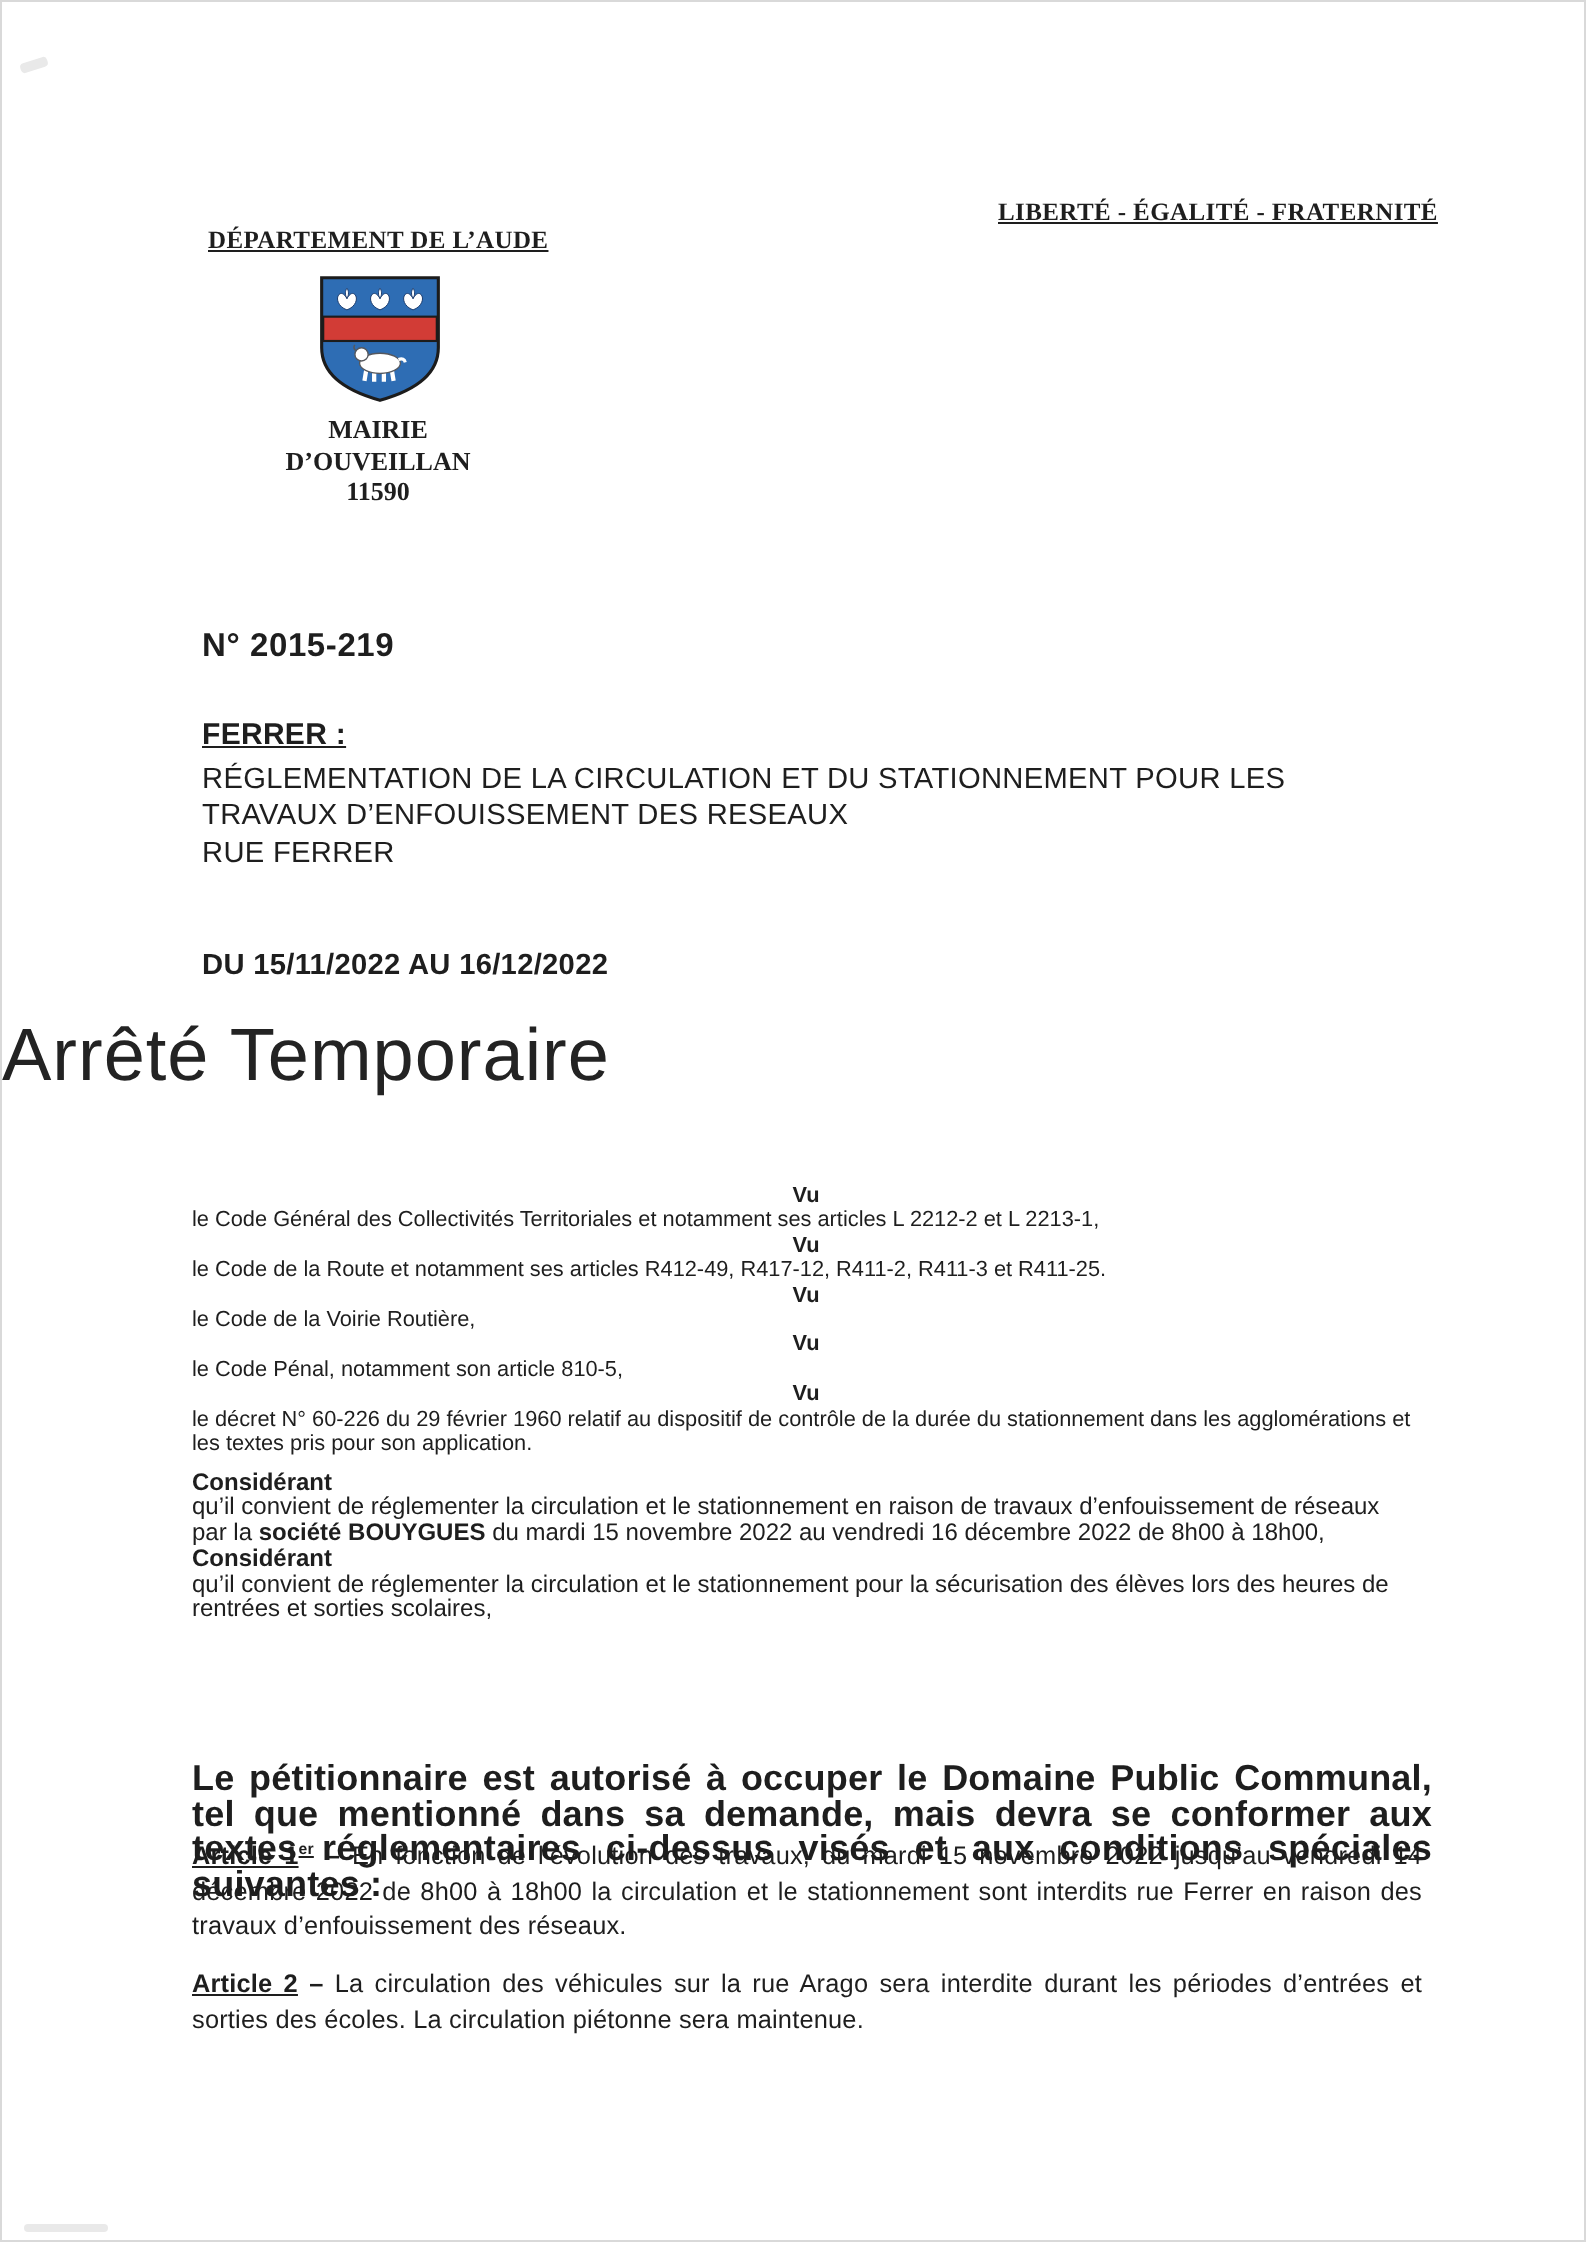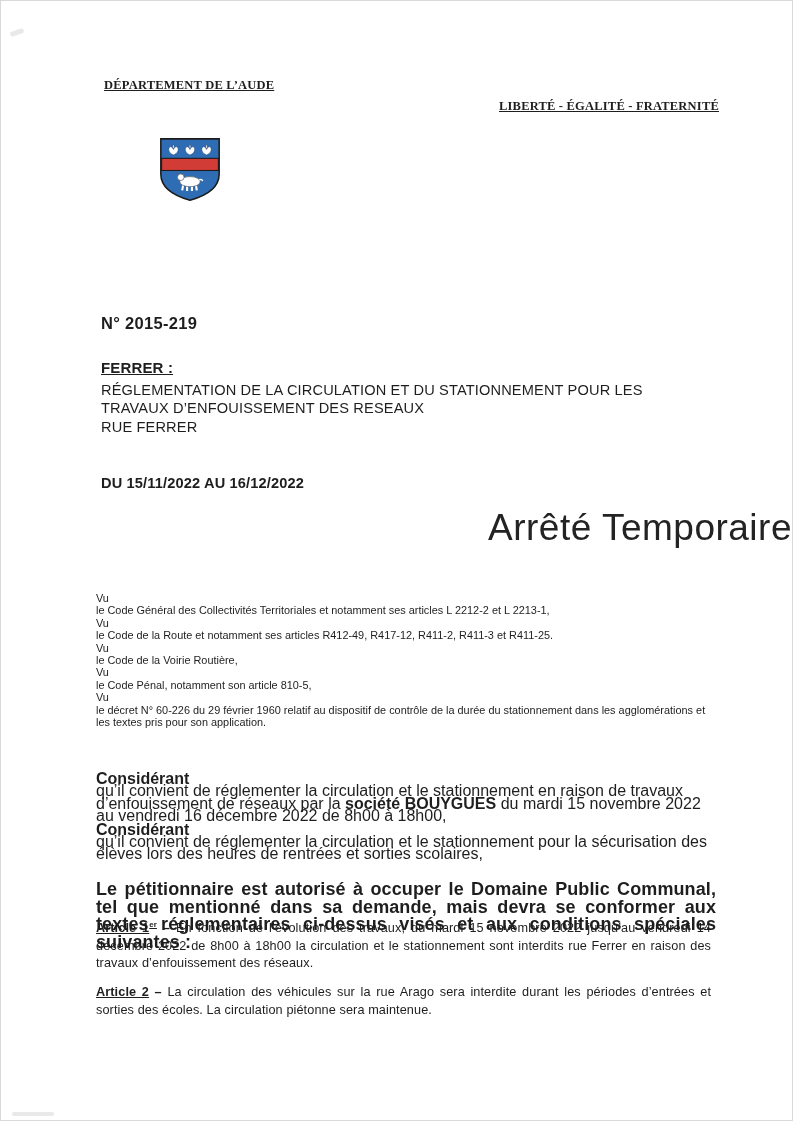--- a/index.html
+++ b/index.html
@@ -13,40 +13,40 @@
     overflow:hidden;
     font-family:"Liberation Sans", sans-serif;
     color:#1e1e1e;
   }
   .b{font-weight:bold;margin-top:38px;}
   .u{text-decoration:underline;}
   .abs{position:absolute;}
 
   .hdr{font-family:"Liberation Serif", serif;font-weight:bold;font-size:12.5px;
        letter-spacing:.2px;text-decoration:underline;white-space:nowrap;}
-  .hdr-left{left:103px;top:77px;}
+  .hdr-left{left:103px;top:112px;}
   .hdr-right{left:498px;top:98px;}
 
   .arms{left:152px;top:134px;width:74px;height:70px;}
 
   .mairie{left:112px;top:206px;width:152px;text-align:center;
           font-family:"Liberation Serif", serif;font-weight:bold;
           font-size:13px;line-height:15.5px;}
 
   .refnum{left:100px;top:313px;font-size:16.5px;font-weight:bold;letter-spacing:.3px;}
 
   .objet{left:100px;top:358px;font-size:14.6px;line-height:18.6px;letter-spacing:.15px;}
   .objet-label{font-weight:bold;font-size:15px;text-decoration:underline;margin-bottom:3px;}
 
-  .doc-title{left:0;right:0;top:506px;text-align:right;font-size:37px;
+  .doc-title{left:0;right:0;top:506px;text-align:left;font-size:37px;
              font-weight:400;letter-spacing:.5px;color:#232323;}
 
   .vu{left:95px;top:591px;width:614px;font-size:10.9px;line-height:12.4px;}
-  .vu .lbl{font-weight:normal;}
-  .cons{left:95px;top:772px;width:614px;font-size:16px;line-height:12.4px;}
+  .vu .lbl{font-weight:bold;text-align:center;}
+  .cons{left:95px;top:734px;width:614px;font-size:12px;line-height:12.4px;}
   .cons .lbl{font-weight:bold;}
   .cons .item{margin-bottom:1px;}
 
   .auth{left:95px;top:880px;width:620px;font-size:18px;line-height:17.6px;
         font-weight:bold;text-align:justify;letter-spacing:.1px;}
 
   .article{left:95px;top:915px;width:615px;font-size:12.7px;line-height:17.6px;
            text-align:justify;letter-spacing:.1px;}
   .article-2{top:983px;}
   .article sup{font-size:.62em;vertical-align:super;}
@@ -89,20 +89,25 @@
       <g transform="translate(38,48)">
         <path d="M-7,3 l-1,6 M-3,3.5 l0,6 M2,3.5 l0,6 M6,3 l1,6" stroke="#ffffff" stroke-width="2.2" fill="none"></path>
         <ellipse cx="0" cy="0" rx="10.5" ry="5.2" fill="#ffffff" stroke="#55585e" stroke-width="0.7"></ellipse>
         <circle cx="-9.5" cy="-4.6" r="3.4" fill="#ffffff" stroke="#55585e" stroke-width="0.7"></circle>
         <path d="M-12.5,-6.5 q-1.5,-1.5 -0.5,-3" stroke="#55585e" stroke-width="0.8" fill="none"></path>
         <path d="M9.5,-2 q3,-1 3.5,1.5" stroke="#ffffff" stroke-width="1.6" fill="none"></path>
       </g>
     </svg>
   </div>
 
+  <div class="abs mairie">
+    <div>MAIRIE</div>
+    <div>D’OUVEILLAN</div>
+    <div>11590</div>
+  </div>
 
   <div class="abs refnum">N° 2015-219</div>
 
   <div class="abs objet">
     <div class="objet-label">FERRER :</div>
     <div>RÉGLEMENTATION DE LA CIRCULATION ET DU STATIONNEMENT POUR LES</div>
     <div>TRAVAUX D’ENFOUISSEMENT DES RESEAUX</div>
     <div>RUE FERRER</div>
     <div class="b">DU 15/11/2022 AU 16/12/2022</div>
   </div>

